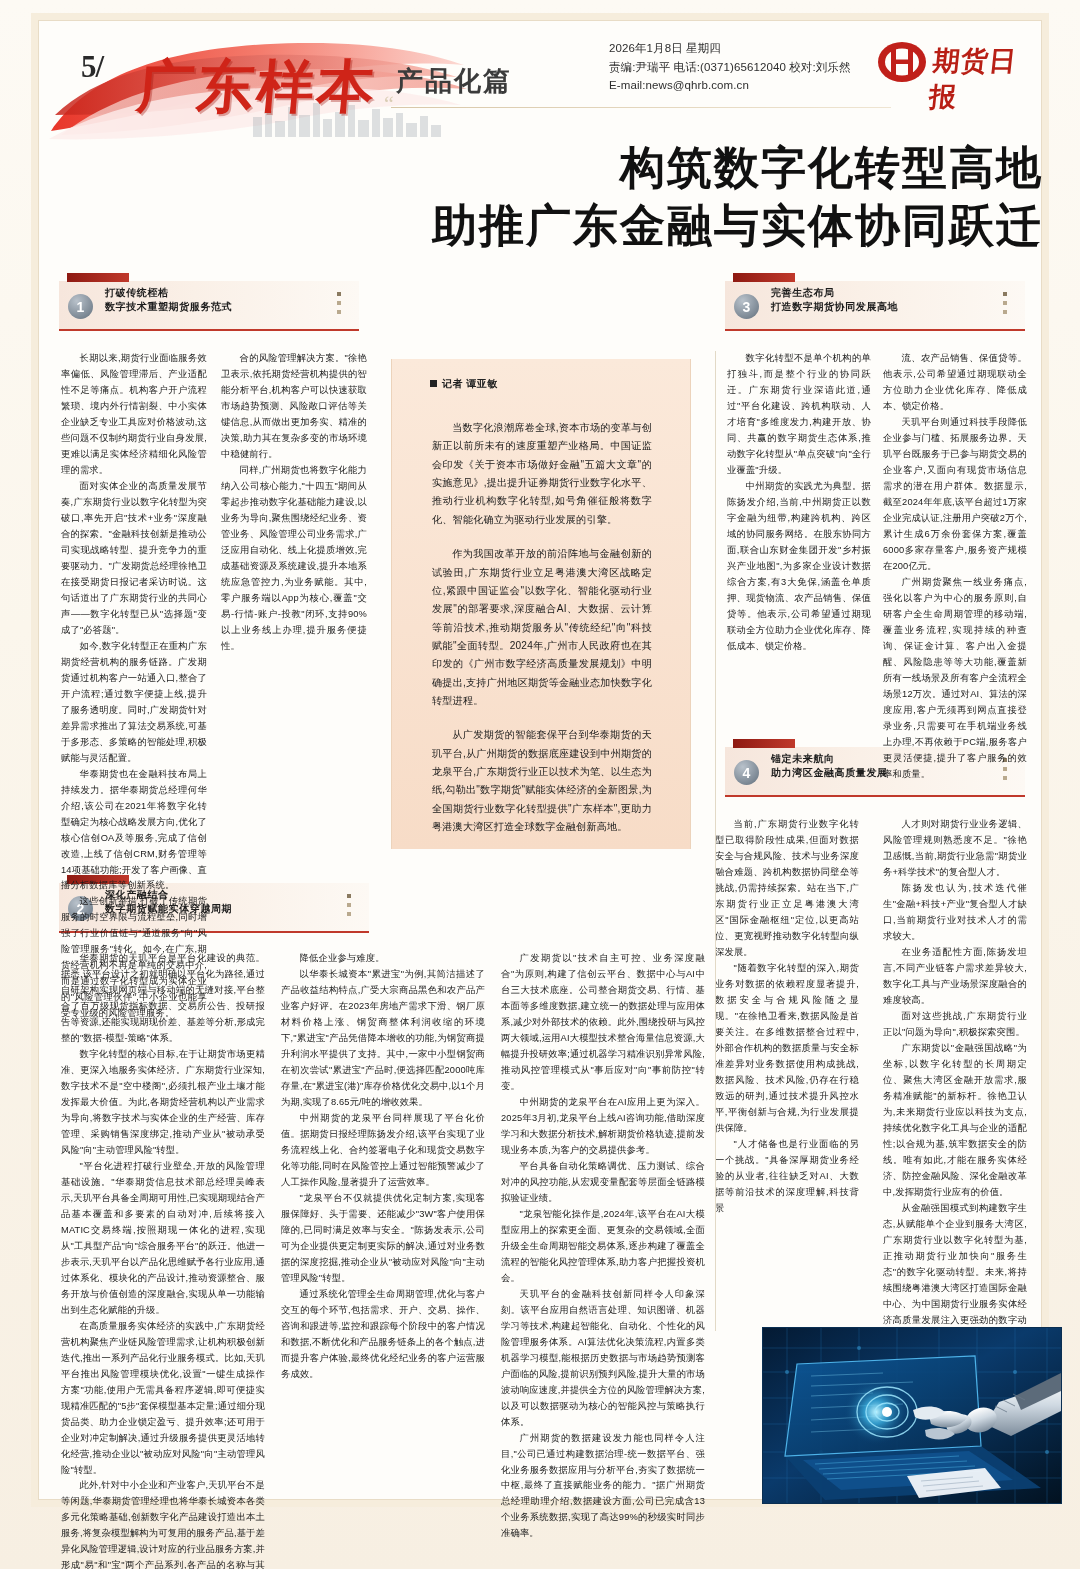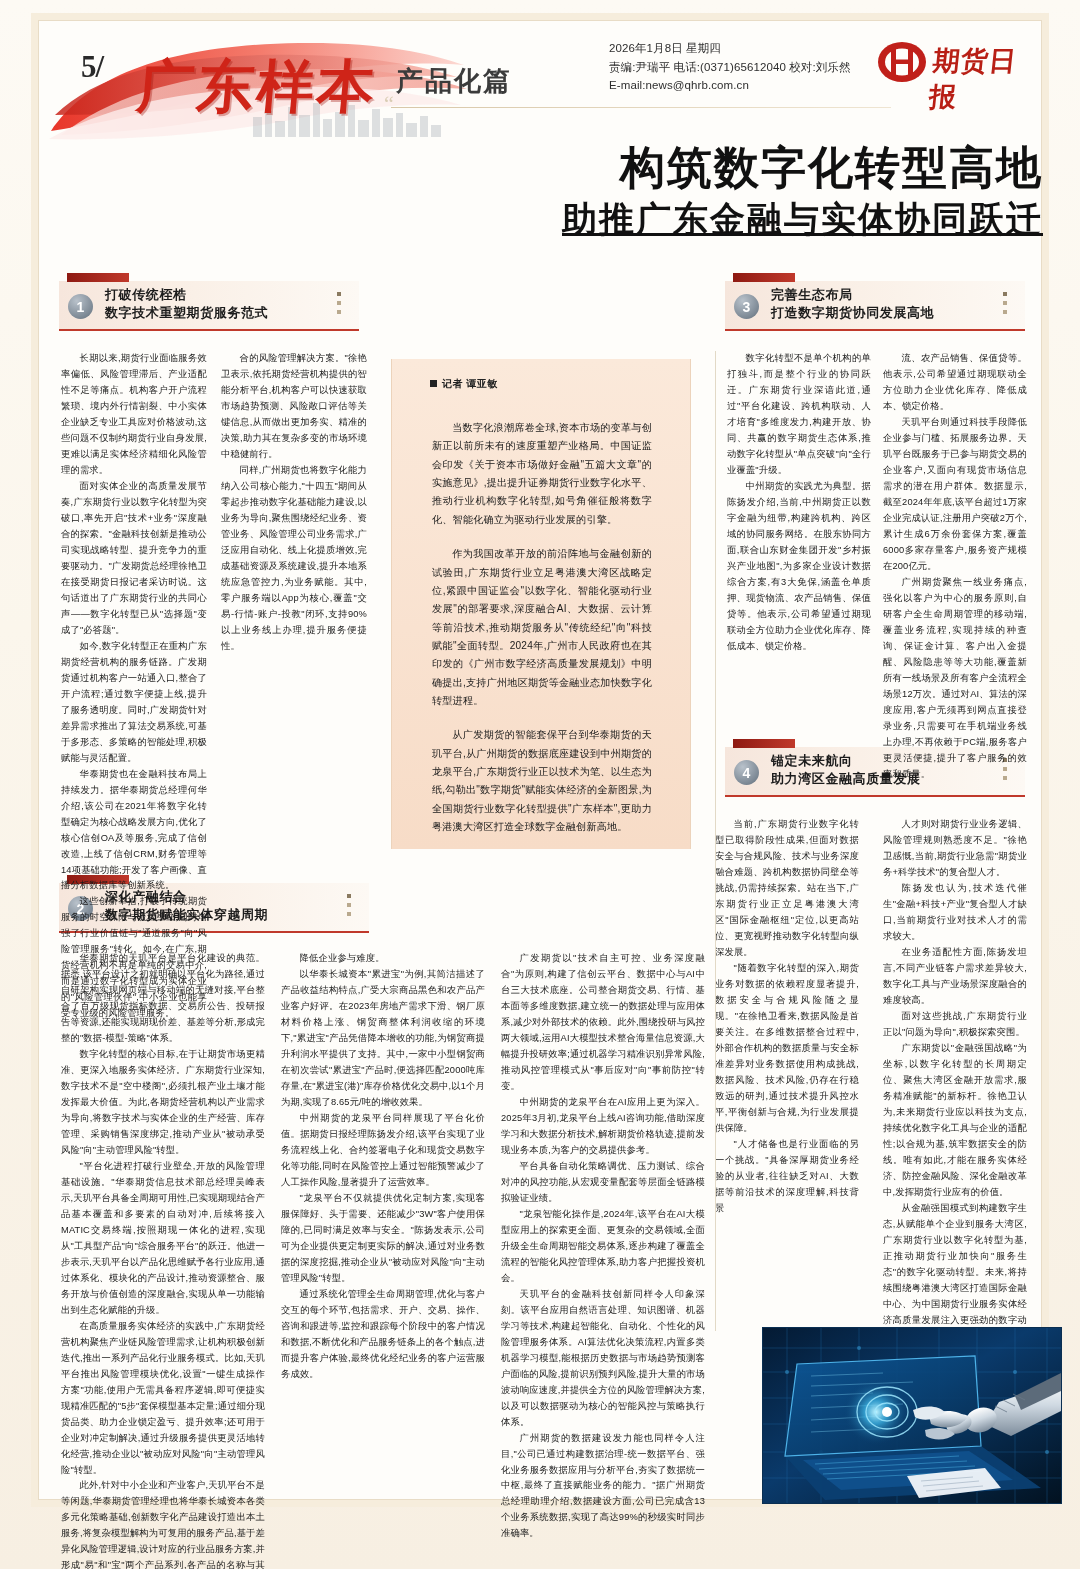--- a/index.html
+++ b/index.html
@@ -77,21 +77,21 @@
   }
 
   
   #headline { position:absolute; left:0; top:118px; width:1004px; text-align:center; }
   #headline .h1, #headline .h2 {
     font-family:"DejaVu Serif", serif;
     font-weight:700; color:#111;
     letter-spacing:2px; line-height:1.28;text-align:right;
   }
   #headline .h1 { font-size:45px; }
-  #headline .h2 { font-size:35px;text-decoration:underline; }
+  #headline .h2 { font-size:45px; }
 
   
   .sechead { position:absolute; height:50px; }
   .sechead .tab {
     position:absolute; left:8px; top:-8px; width:62px; height:9px;
     background:linear-gradient(90deg,#8e1a12,#c0392b);
   }
   .sechead .bar {
     position:absolute; left:0; top:0; width:100%; height:100%;
     background:linear-gradient(90deg,#f6e6dc 0%, #faf0e7 45%, #fdf9f4 100%);
@@ -100,21 +100,21 @@
   .sechead .badge {
     position:absolute; left:9px; top:13px; width:25px; height:25px; border-radius:50%;
     background:radial-gradient(circle at 35% 28%, #b9c2cb, #7c8894 70%, #5d6a76);
     color:#fff; font-size:14px; font-weight:700;
     display:flex; align-items:center; justify-content:center;
     font-family:"Liberation Sans", sans-serif;
   }
   .sechead .txt { position:absolute; left:46px; top:5px; }
   .sechead .l1, .sechead .l2 {
     font-family:"Liberation Sans","DejaVu Sans", sans-serif;
-    font-size:13px; font-weight:700; color:#1c1c1c; line-height:1.42; letter-spacing:.6px;
+    font-size:10px; font-weight:700; color:#1c1c1c; line-height:1.42; letter-spacing:.6px;
   }
   .sechead .dots { position:absolute; right:18px; top:11px; }
   .sechead .dots i { display:block; width:4px; height:4px; background:#b9a98e; margin-bottom:5px; }
   .sechead .dots i:nth-child(1){ background:#8a7a60; }
 
   
   .col {
     position:absolute;
     font-family:"Liberation Sans","DejaVu Sans", sans-serif;
     font-size:9.3px;

